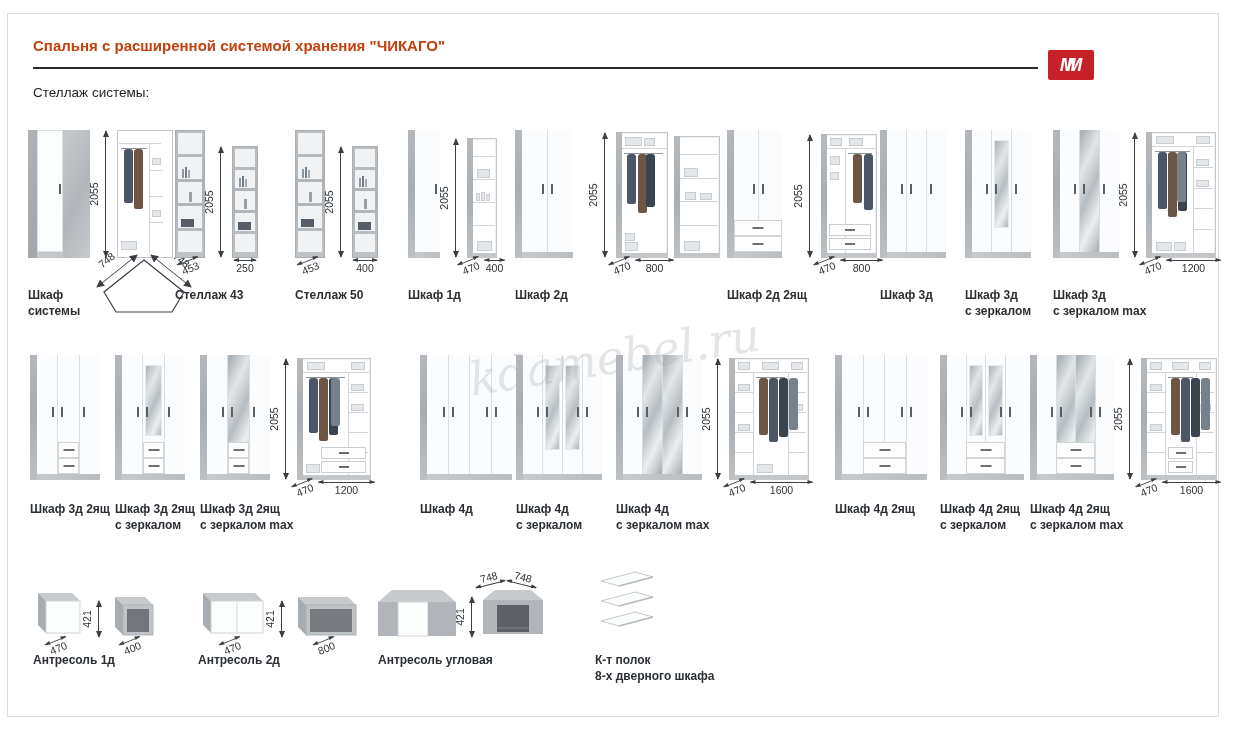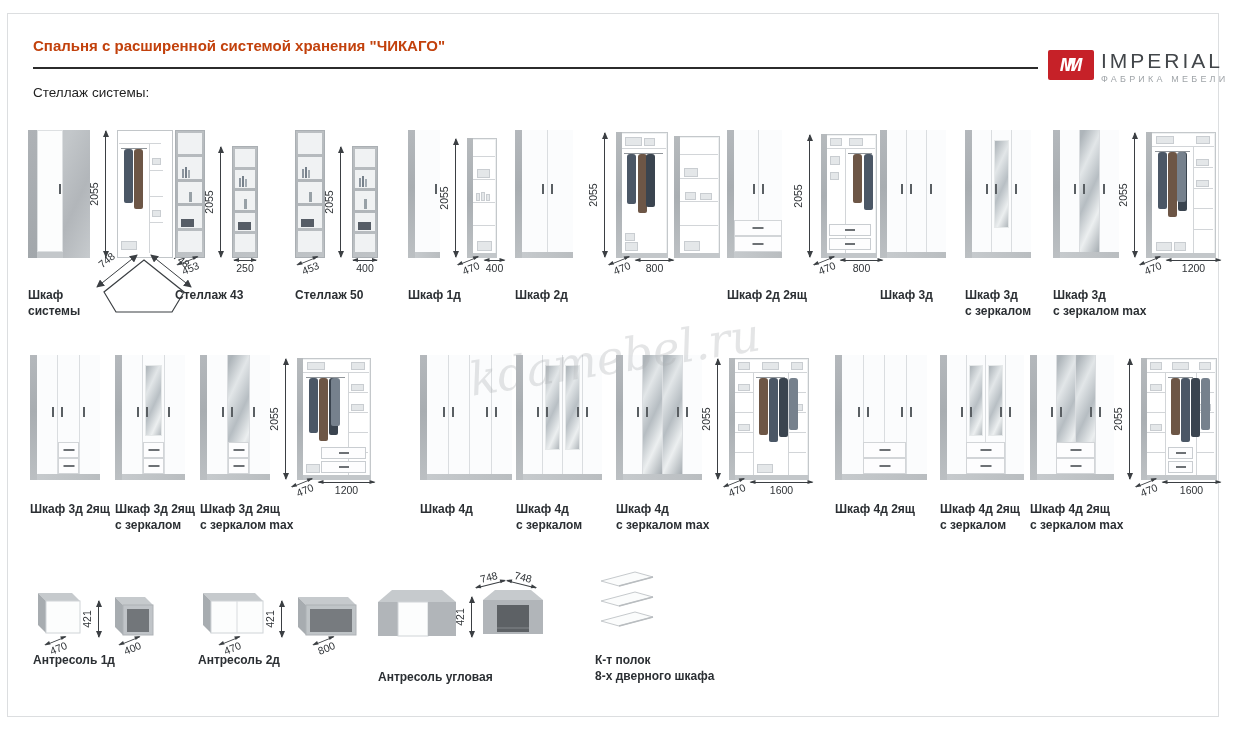--- a/index.html
+++ b/index.html
@@ -110,24 +110,20 @@
 
 <div class="title">Спальня с расширенной системой хранения "ЧИКАГО"</div>
 <div class="rule"></div>
 <div class="subtitle">Стеллаж системы:</div>
 
 <div class="logo">
   <div class="logo-mark" style="background: rgb(198, 33, 40);">
     <span>M</span>
       <span>M</span>
   </div>
-  <div class="logo-text">
-    <div class="logo-name">IMPERIAL</div>
-    <div class="logo-tag">ФАБРИКА МЕБЕЛИ</div>
-  </div>
 </div>
 
 <div id="catalog">
     <div class="cell" style="left:28px;top:130px">
     <div class="views">
         <div class="pcol">
           <div class="co" style="width:62px;height:128px">
     <span class="co-l"></span>
             <div class="co-door">
               <span class="hd" style="right:2px"></span>
@@ -1086,21 +1082,21 @@
             </span>
           </div>
           <svg width="60" height="50" viewBox="0 0 60 50">
             <polygon points="12,2 48,2 60,12 0,12" fill="#c6cacd"></polygon>
             <rect x="0" y="12" width="60" height="34" fill="#b1b5b9"></rect>
             <rect x="14" y="17" width="32" height="27" fill="#5d6165"></rect>
             <line x1="14" y1="40" x2="46" y2="40" stroke="#84888c"></line>
           </svg>
         </div>
       </div>
-    <div class="plabel" style="top:82px">
+    <div class="plabel" style="top:65px">
         <span>Антресоль угловая</span>
       </div>
     </div>
     <div class="cell" style="left:595px;top:568px">
     <div class="views">
         <div class="pcol">
           <svg width="64" height="62" viewBox="0 0 64 62">
             <polygon points="6,13 40,4 58,9 24,18" fill="#fbfcfc" stroke="#c6cacd"></polygon>
             <line x1="24" y1="18" x2="58" y2="9" stroke="#b9bdc0" stroke-width="1.5"></line>
             <polygon points="6,33 40,24 58,29 24,38" fill="#fbfcfc" stroke="#c6cacd"></polygon>

